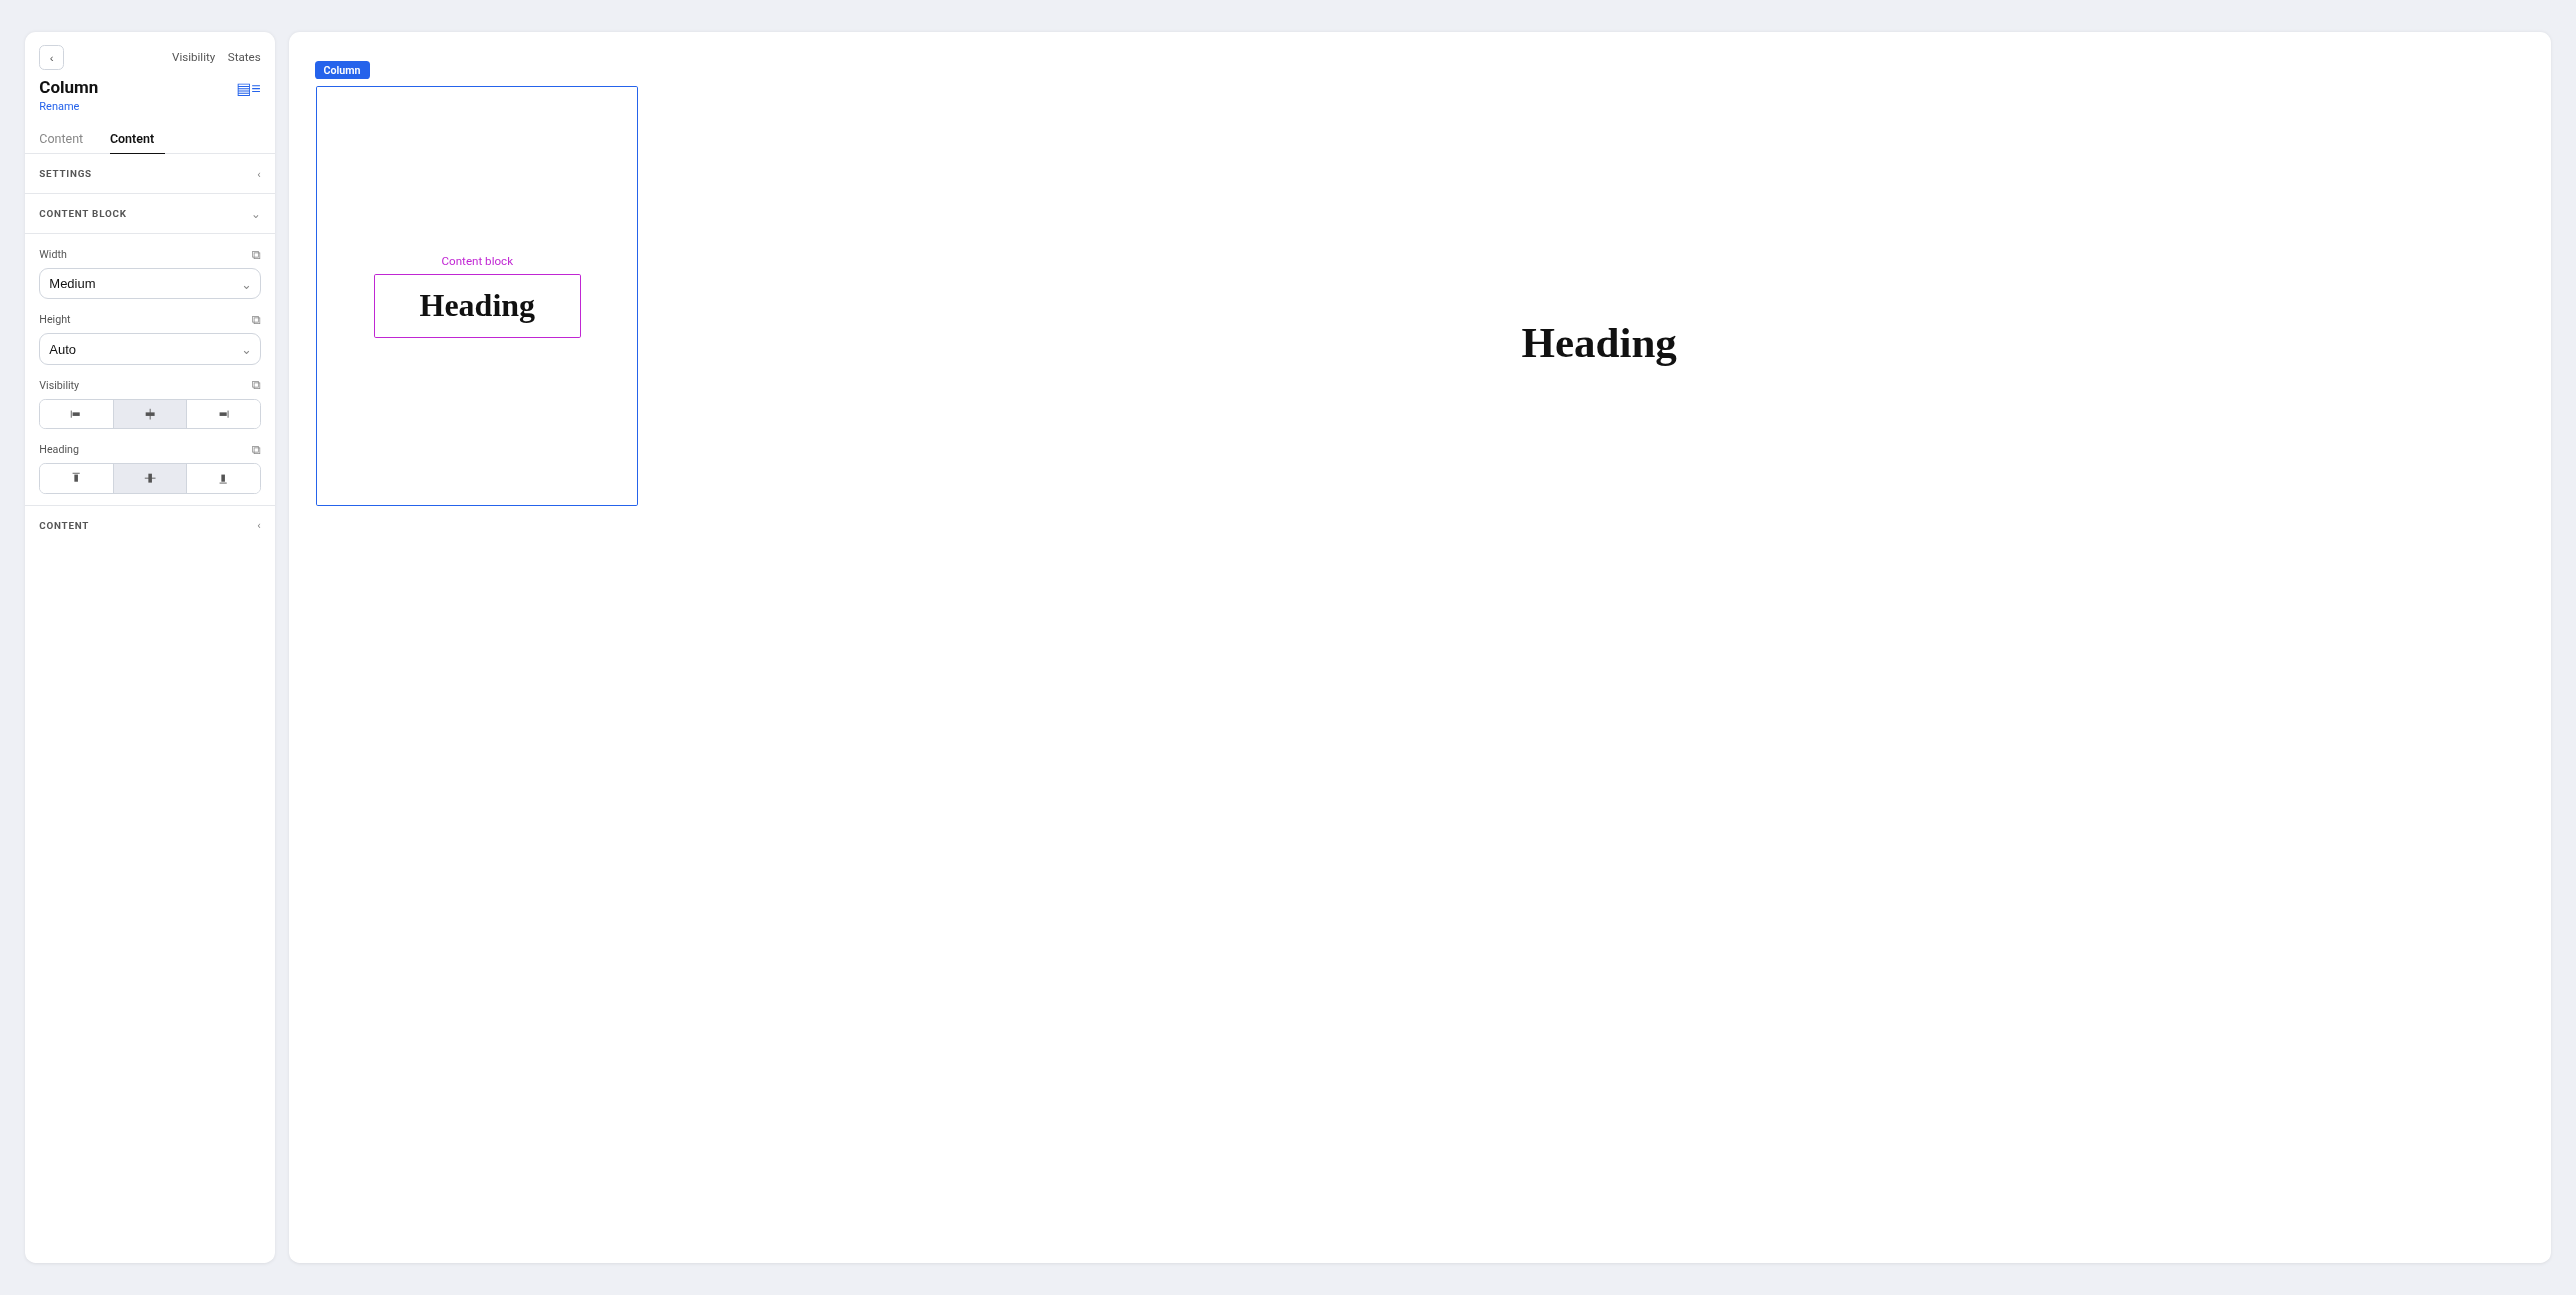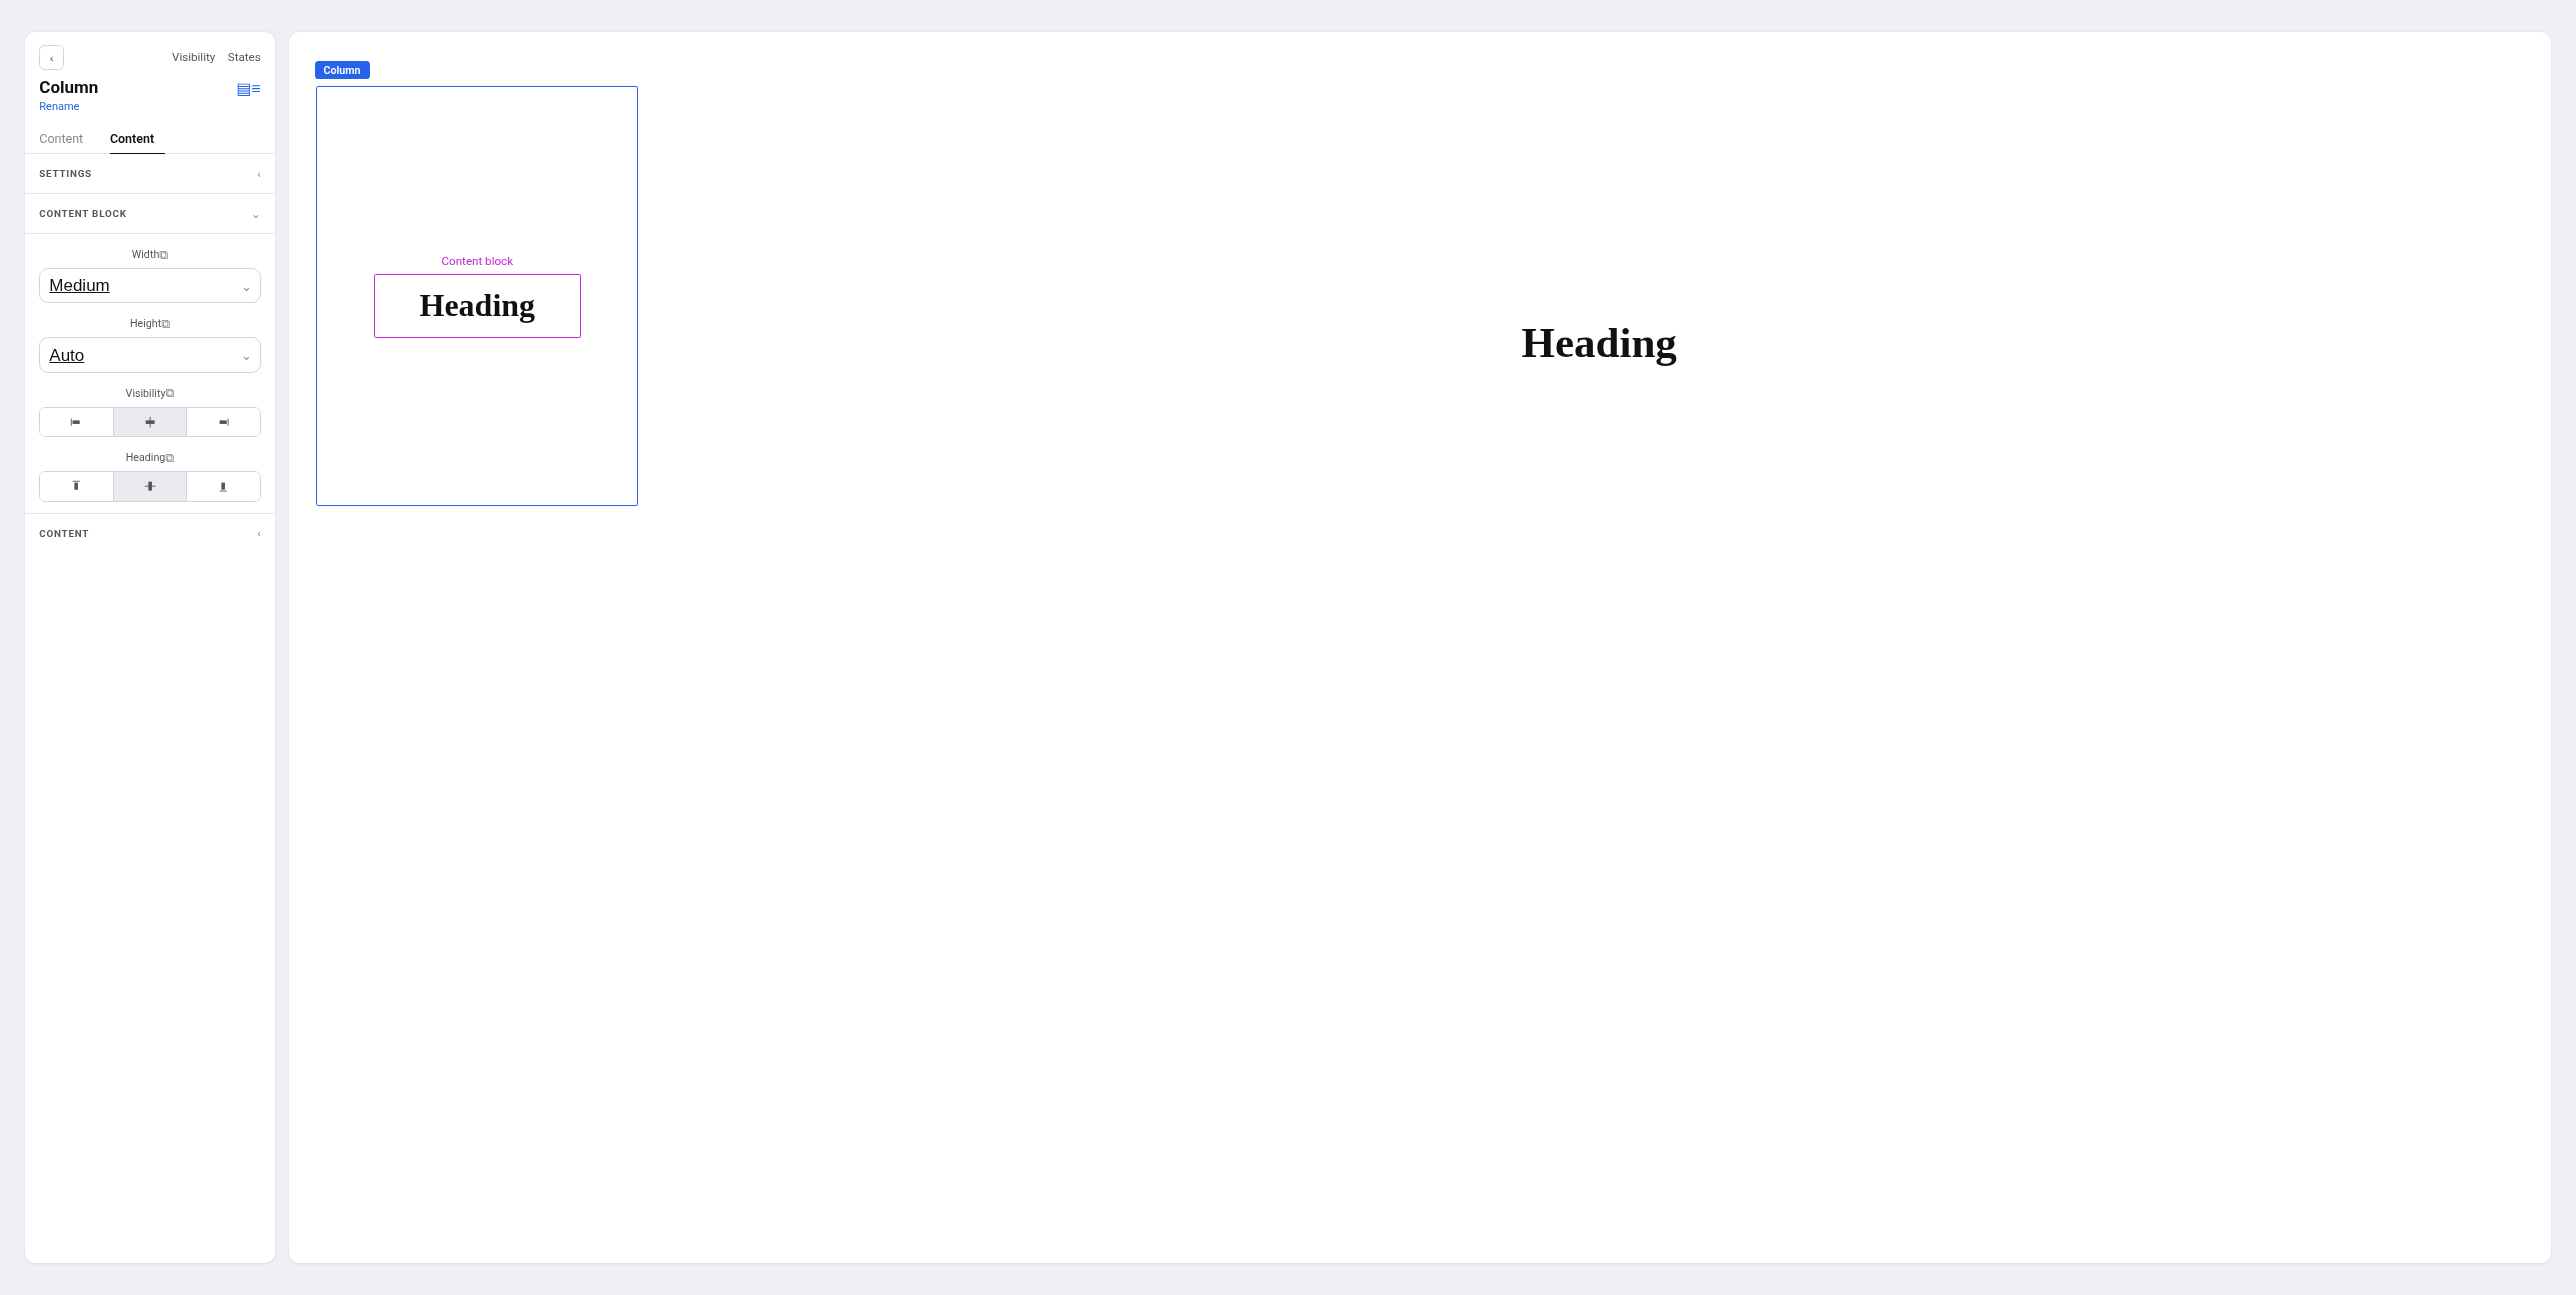--- a/index.html
+++ b/index.html
@@ -139,44 +139,43 @@
       border-bottom: 0.9px solid #e5e7eb;
     }
 
     .field-label {
       font-size: 10.7px;
       color: #555;
       margin-top: 12.5px;
       margin-bottom: 5.4px;
       display: flex;
       align-items: center;
-      justify-content: center;
+      justify-content: space-between;
     }
 
     .link-icon {
       font-size: 12.5px;
       color: #888;
       cursor: pointer;
     }
 
     .select-wrapper {
       position: relative;
     }
 
     .select-wrapper select {
       width: 100%;
       padding: 7.2px 29px 7.2px 9px;
       border: 1.3px solid #d0d5dd;
       border-radius: 9px;
-      font-size: 17px;
+      font-size: 13px;
       color: #111;
       background: #fff;
       appearance: none;
       cursor: pointer;
-      text-decoration: underline;
     }
 
     .select-wrapper::after {
       content: '⌄';
       position: absolute;
       right: 9px;
       top: 50%;
       transform: translateY(-50%);
       font-size: 12.5px;
       color: #888;

